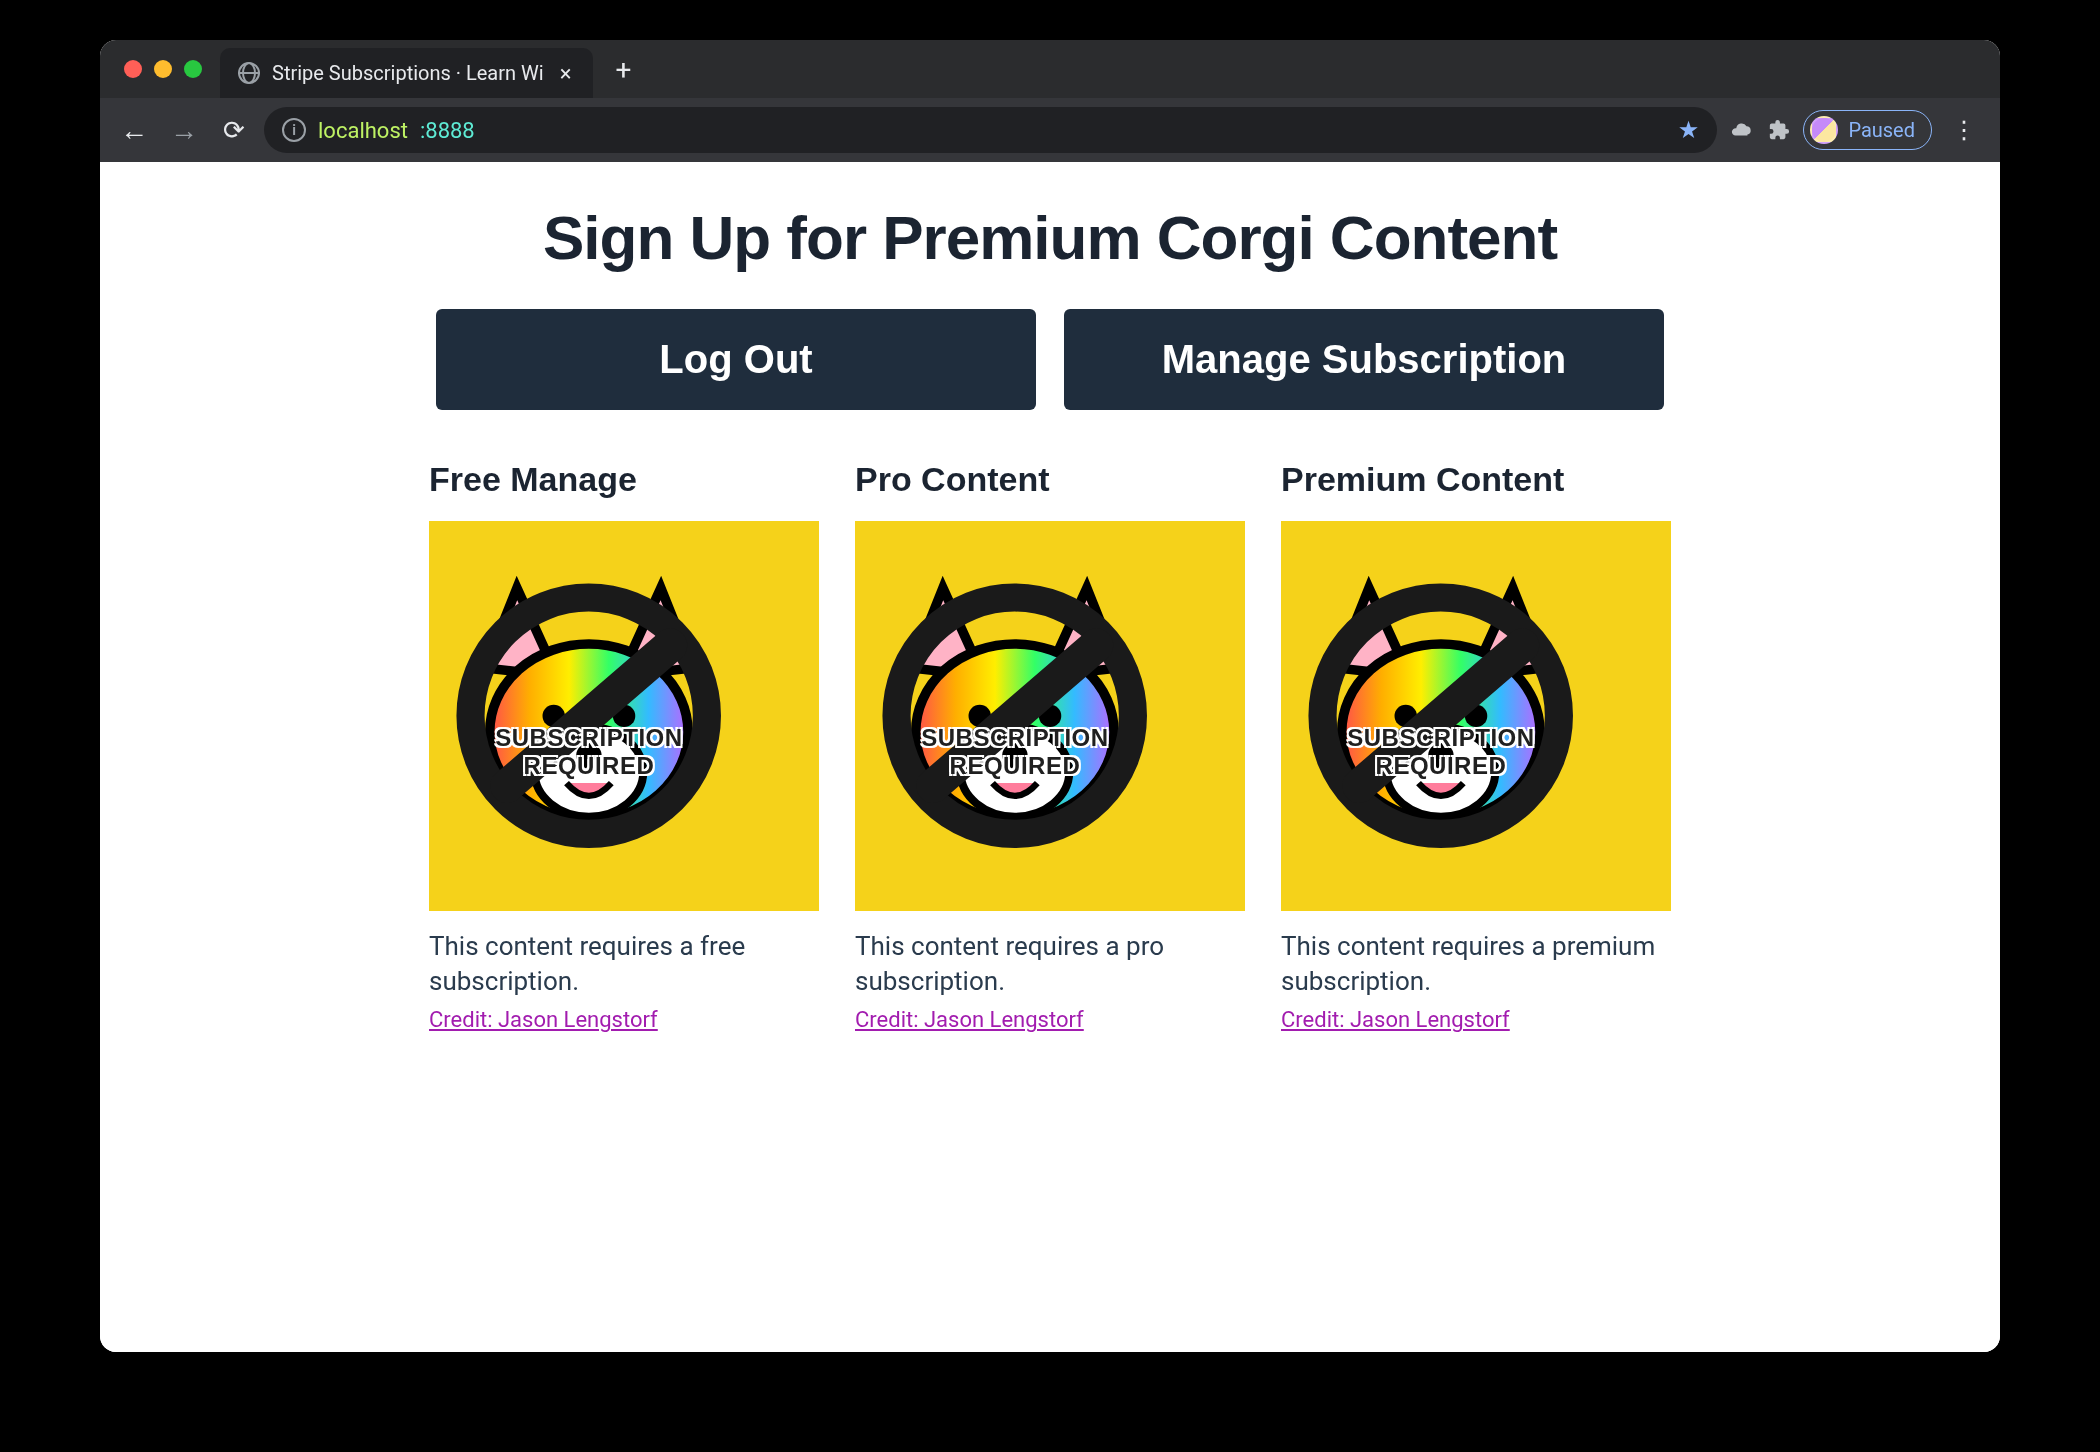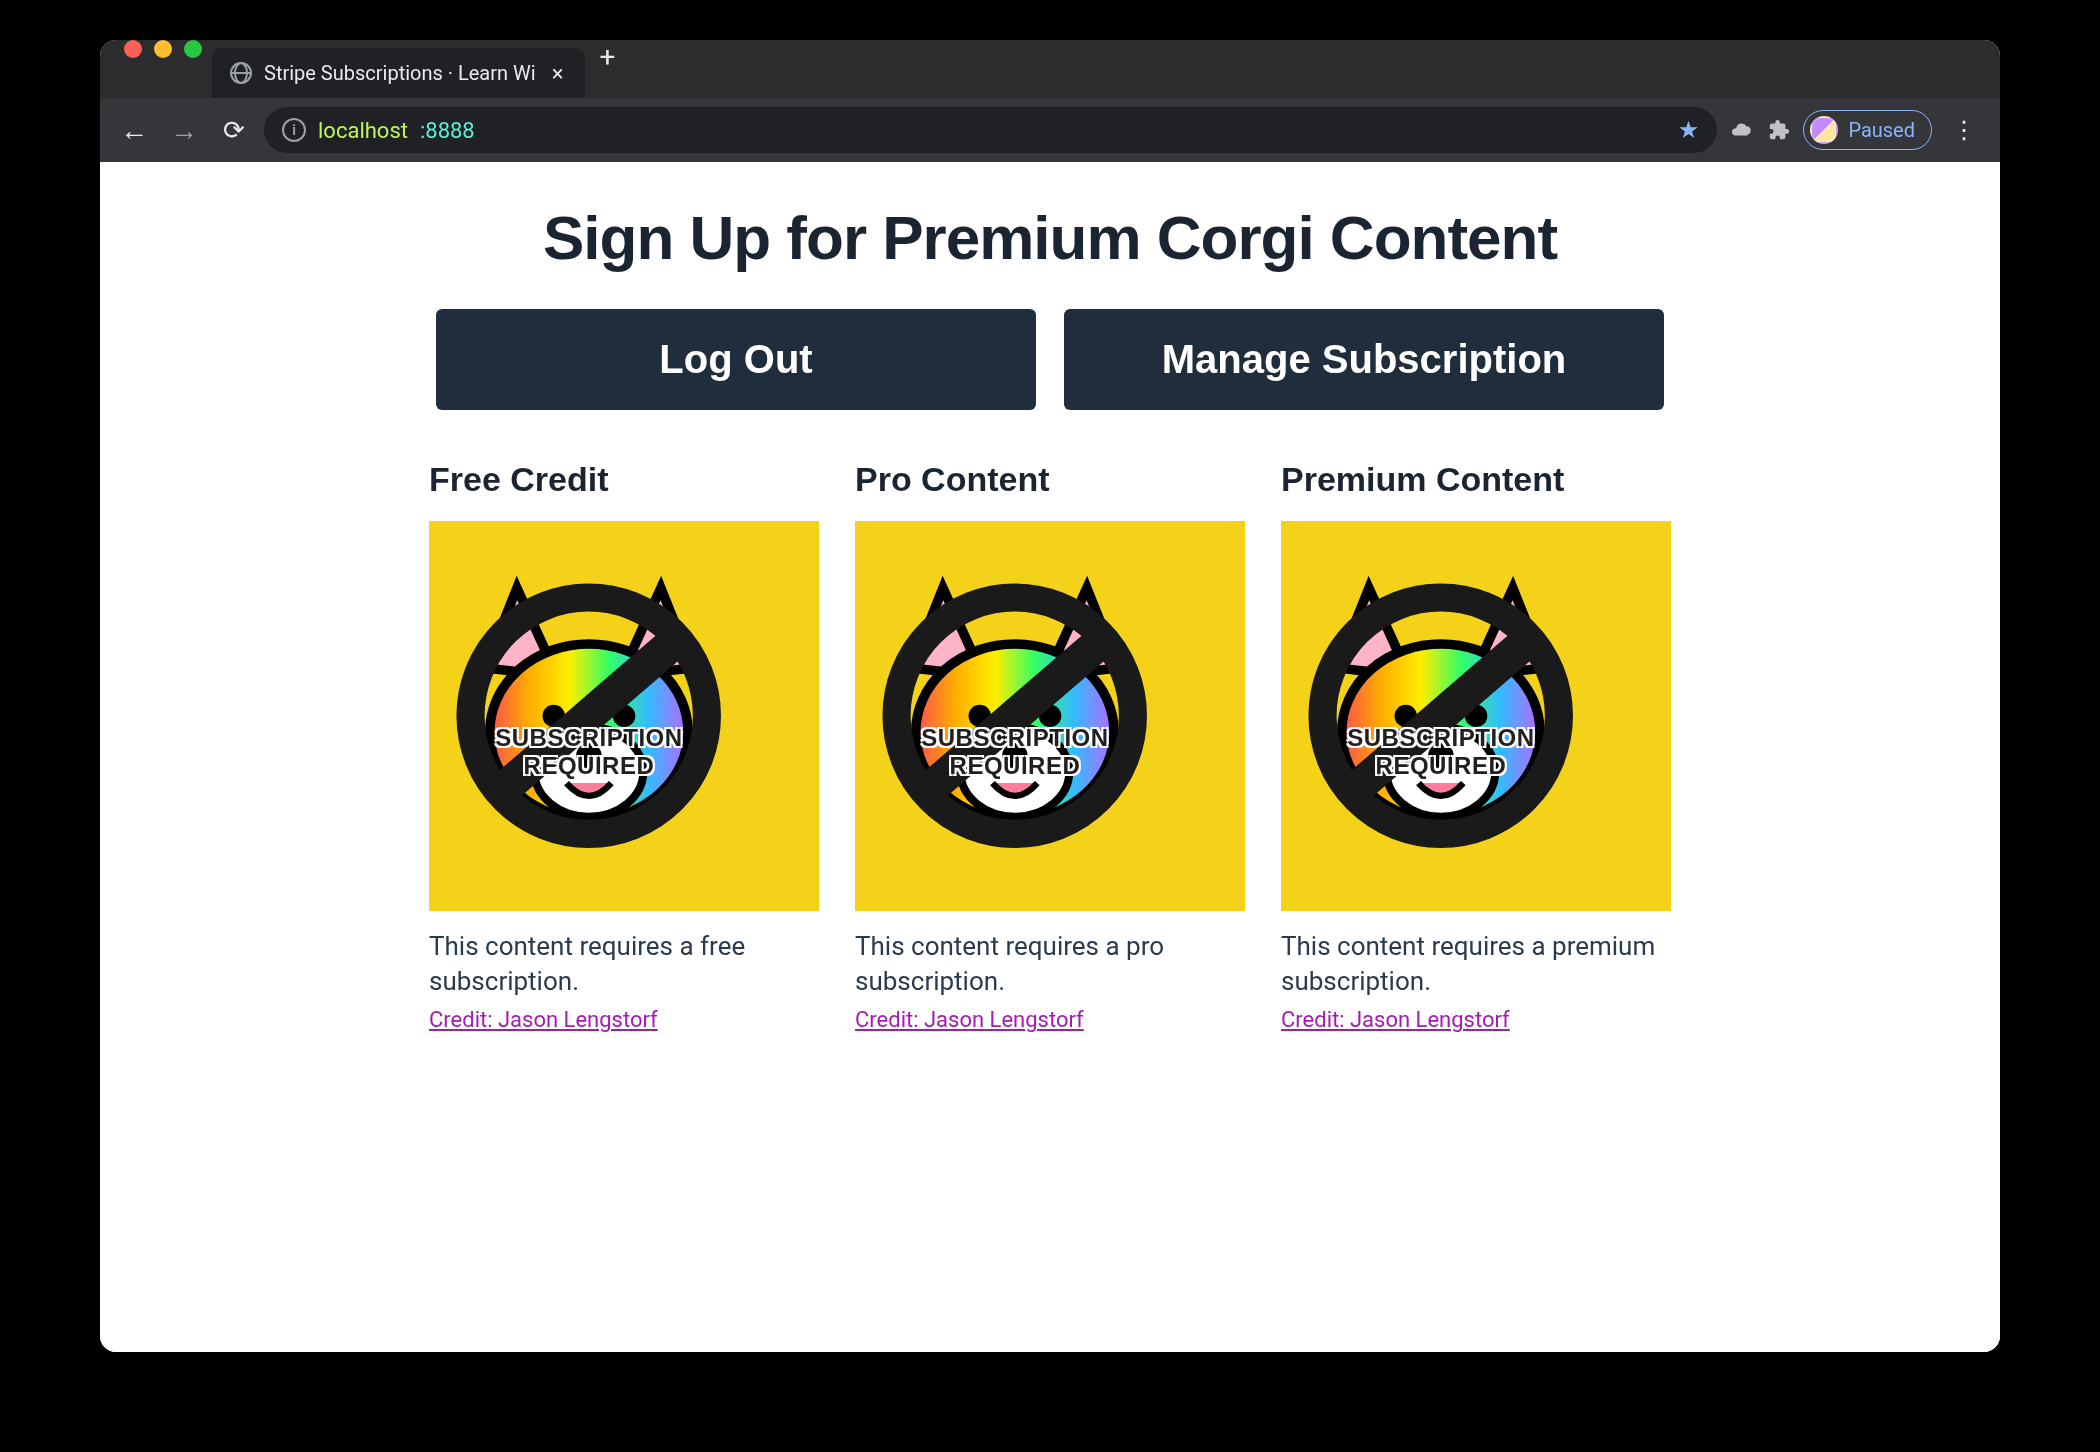--- a/index.html
+++ b/index.html
@@ -19,23 +19,24 @@
     overflow: hidden;
     box-shadow: 0 20px 60px rgba(0,0,0,0.6);
     display: flex;
     flex-direction: column;
   }
 
   
   .titlebar {
     background: #2b2c2e;
     display: flex;
-    align-items: flex-start;
+    align-items: center;
     height: 58px;
     padding: 0 14px;
+    gap: 8px;
   }
   .traffic {
     display: flex;
     gap: 12px;
     padding: 0 10px;
   }
   .tl { width: 18px; height: 18px; border-radius: 50%; }
   .tl.red { background:#ff5f57; }
   .tl.yellow { background:#febc2e; }
   .tl.green { background:#28c840; }
@@ -308,21 +309,21 @@
     <h1>Sign Up for Premium Corgi Content</h1>
 
     <div class="btnrow">
       <button class="bigbtn">Log Out</button>
       <button class="bigbtn">Manage Subscription</button>
     </div>
 
     <div class="cards">
 
       <div class="card">
-        <h2>Free Credit</h2>
+        <h2>Free Manage</h2>
         <div class="thumb">
           <div class="corgi-wrap">
             <svg class="corgi" viewBox="0 0 200 200">
 
               <path d="M55 20 L80 75 L35 70 Z" fill="#ffb3c6" stroke="#000" stroke-width="6"></path>
               <path d="M145 20 L120 75 L165 70 Z" fill="#ffb3c6" stroke="#000" stroke-width="6"></path>
 
               <defs>
                 <linearGradient id="rb0" x1="0" y1="0" x2="1" y2="0">
                   <stop offset="0%" stop-color="#ff4d4d"></stop>

